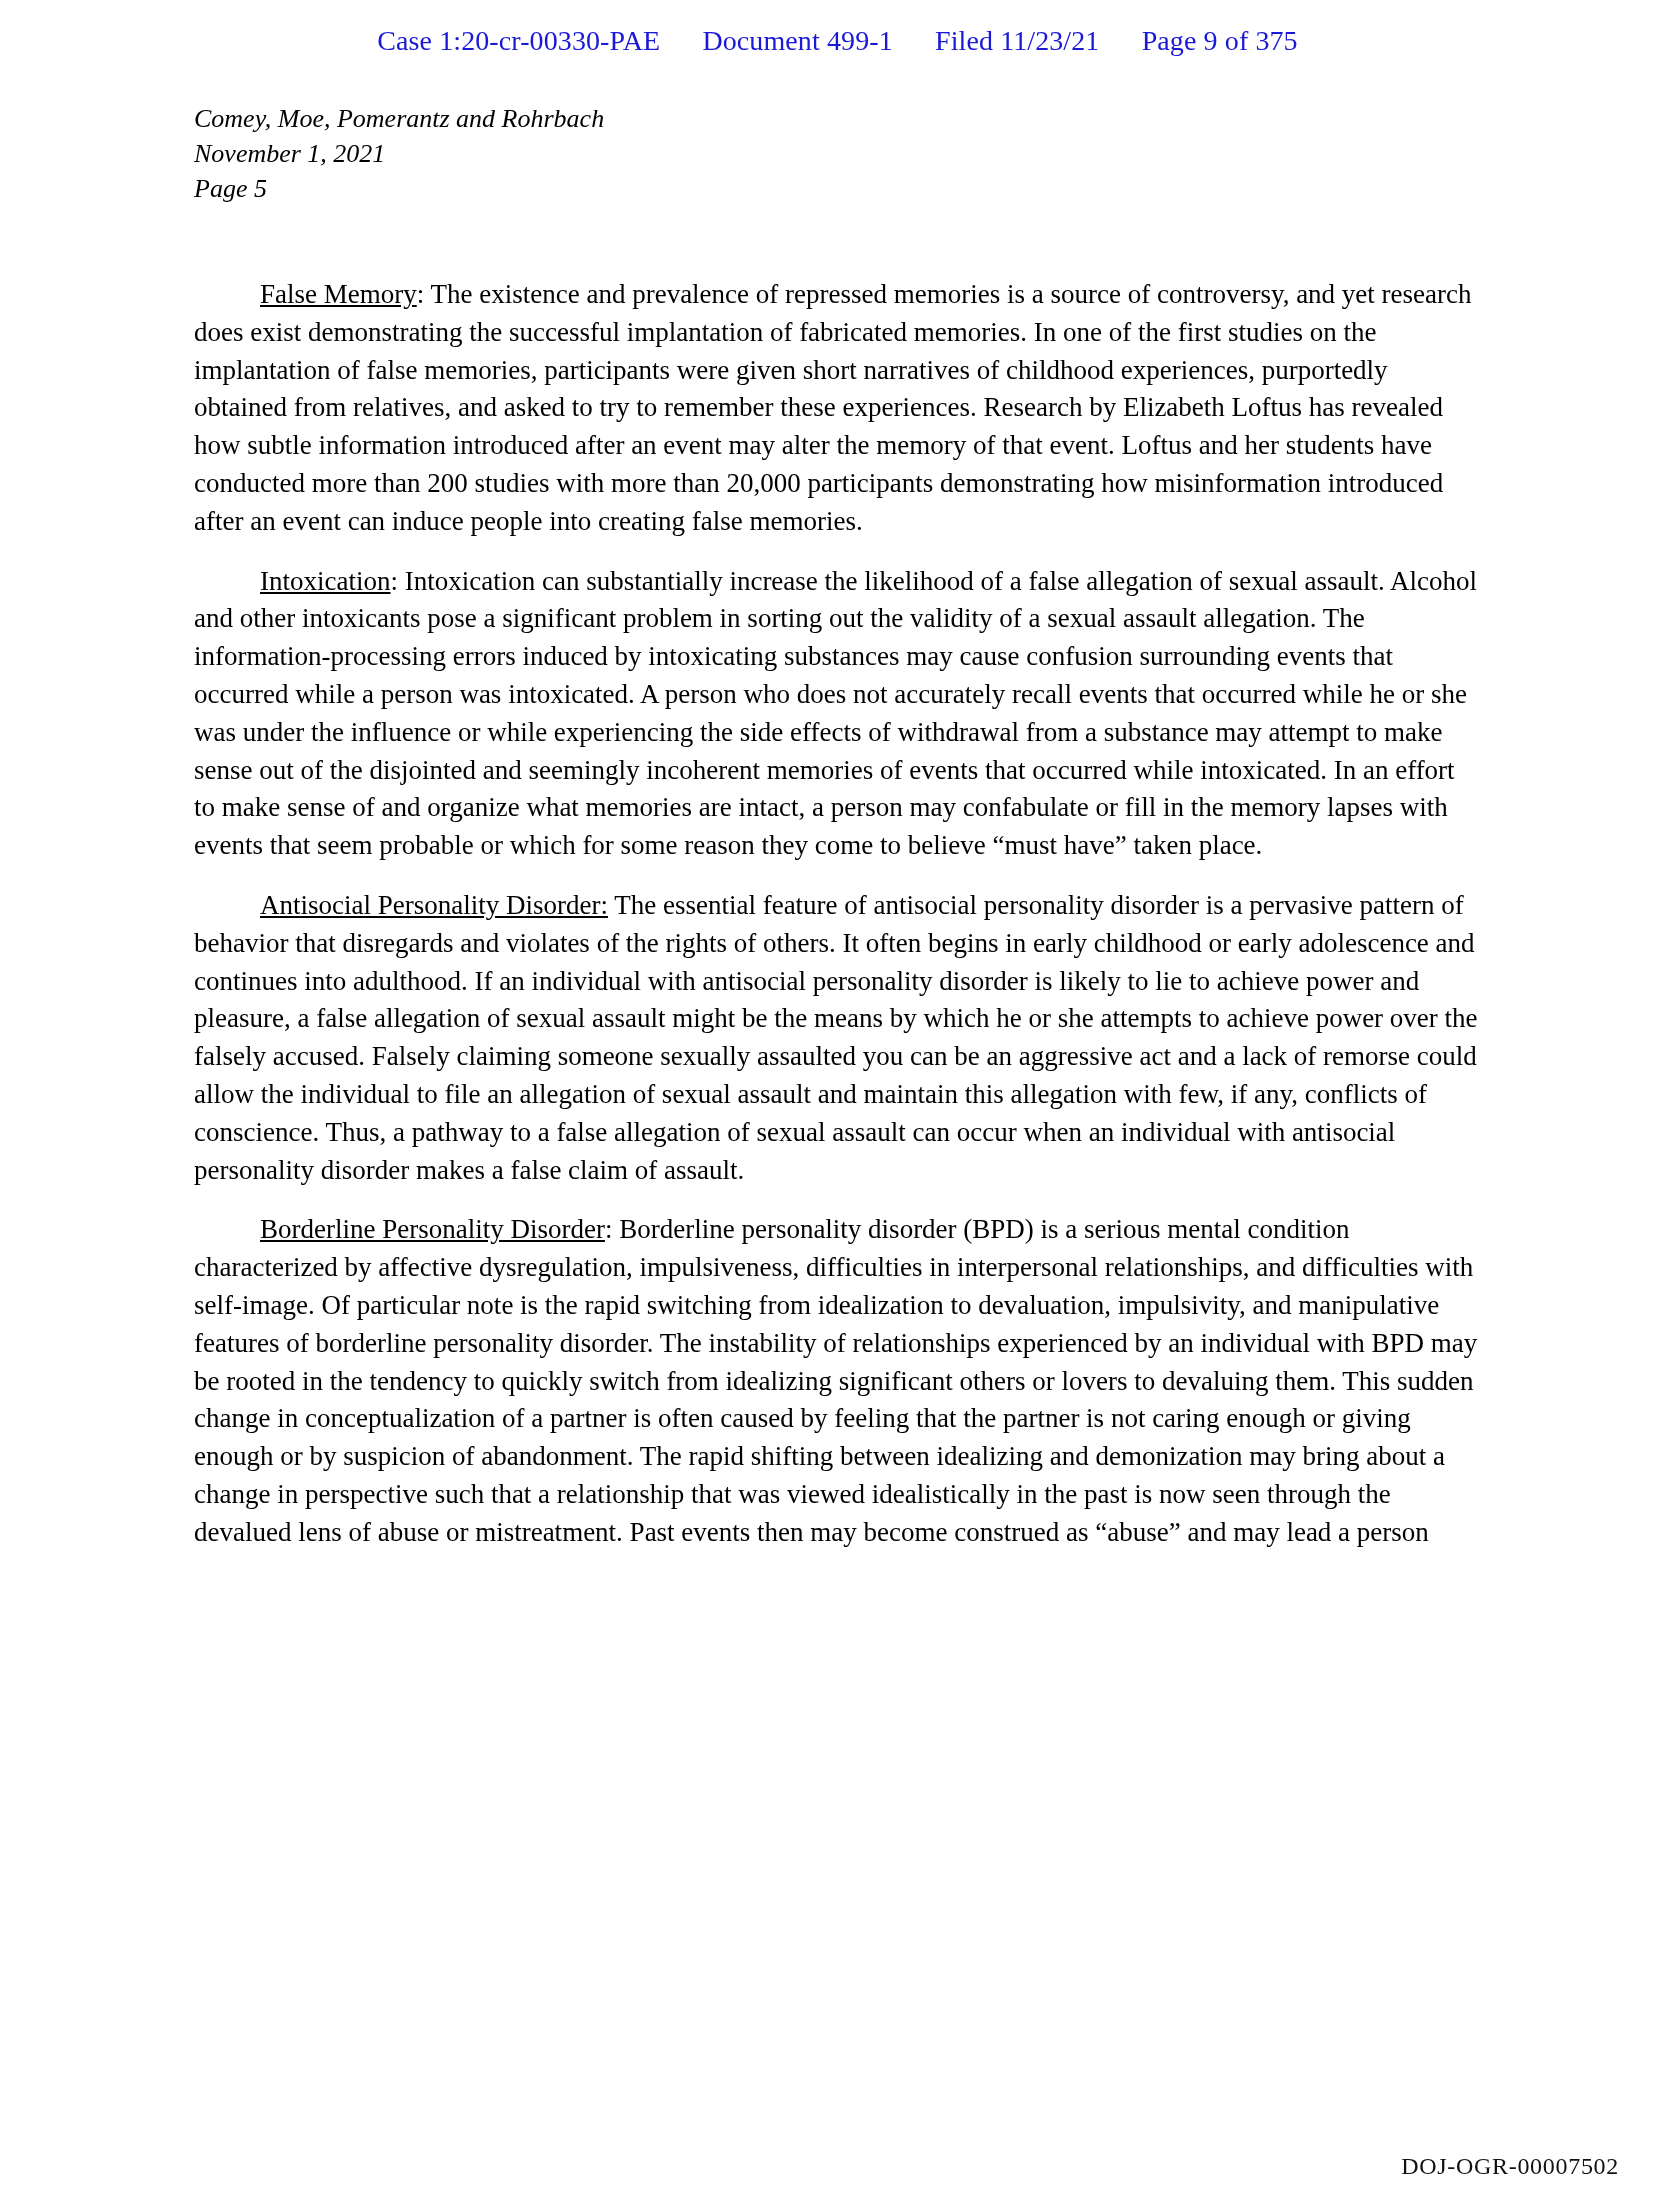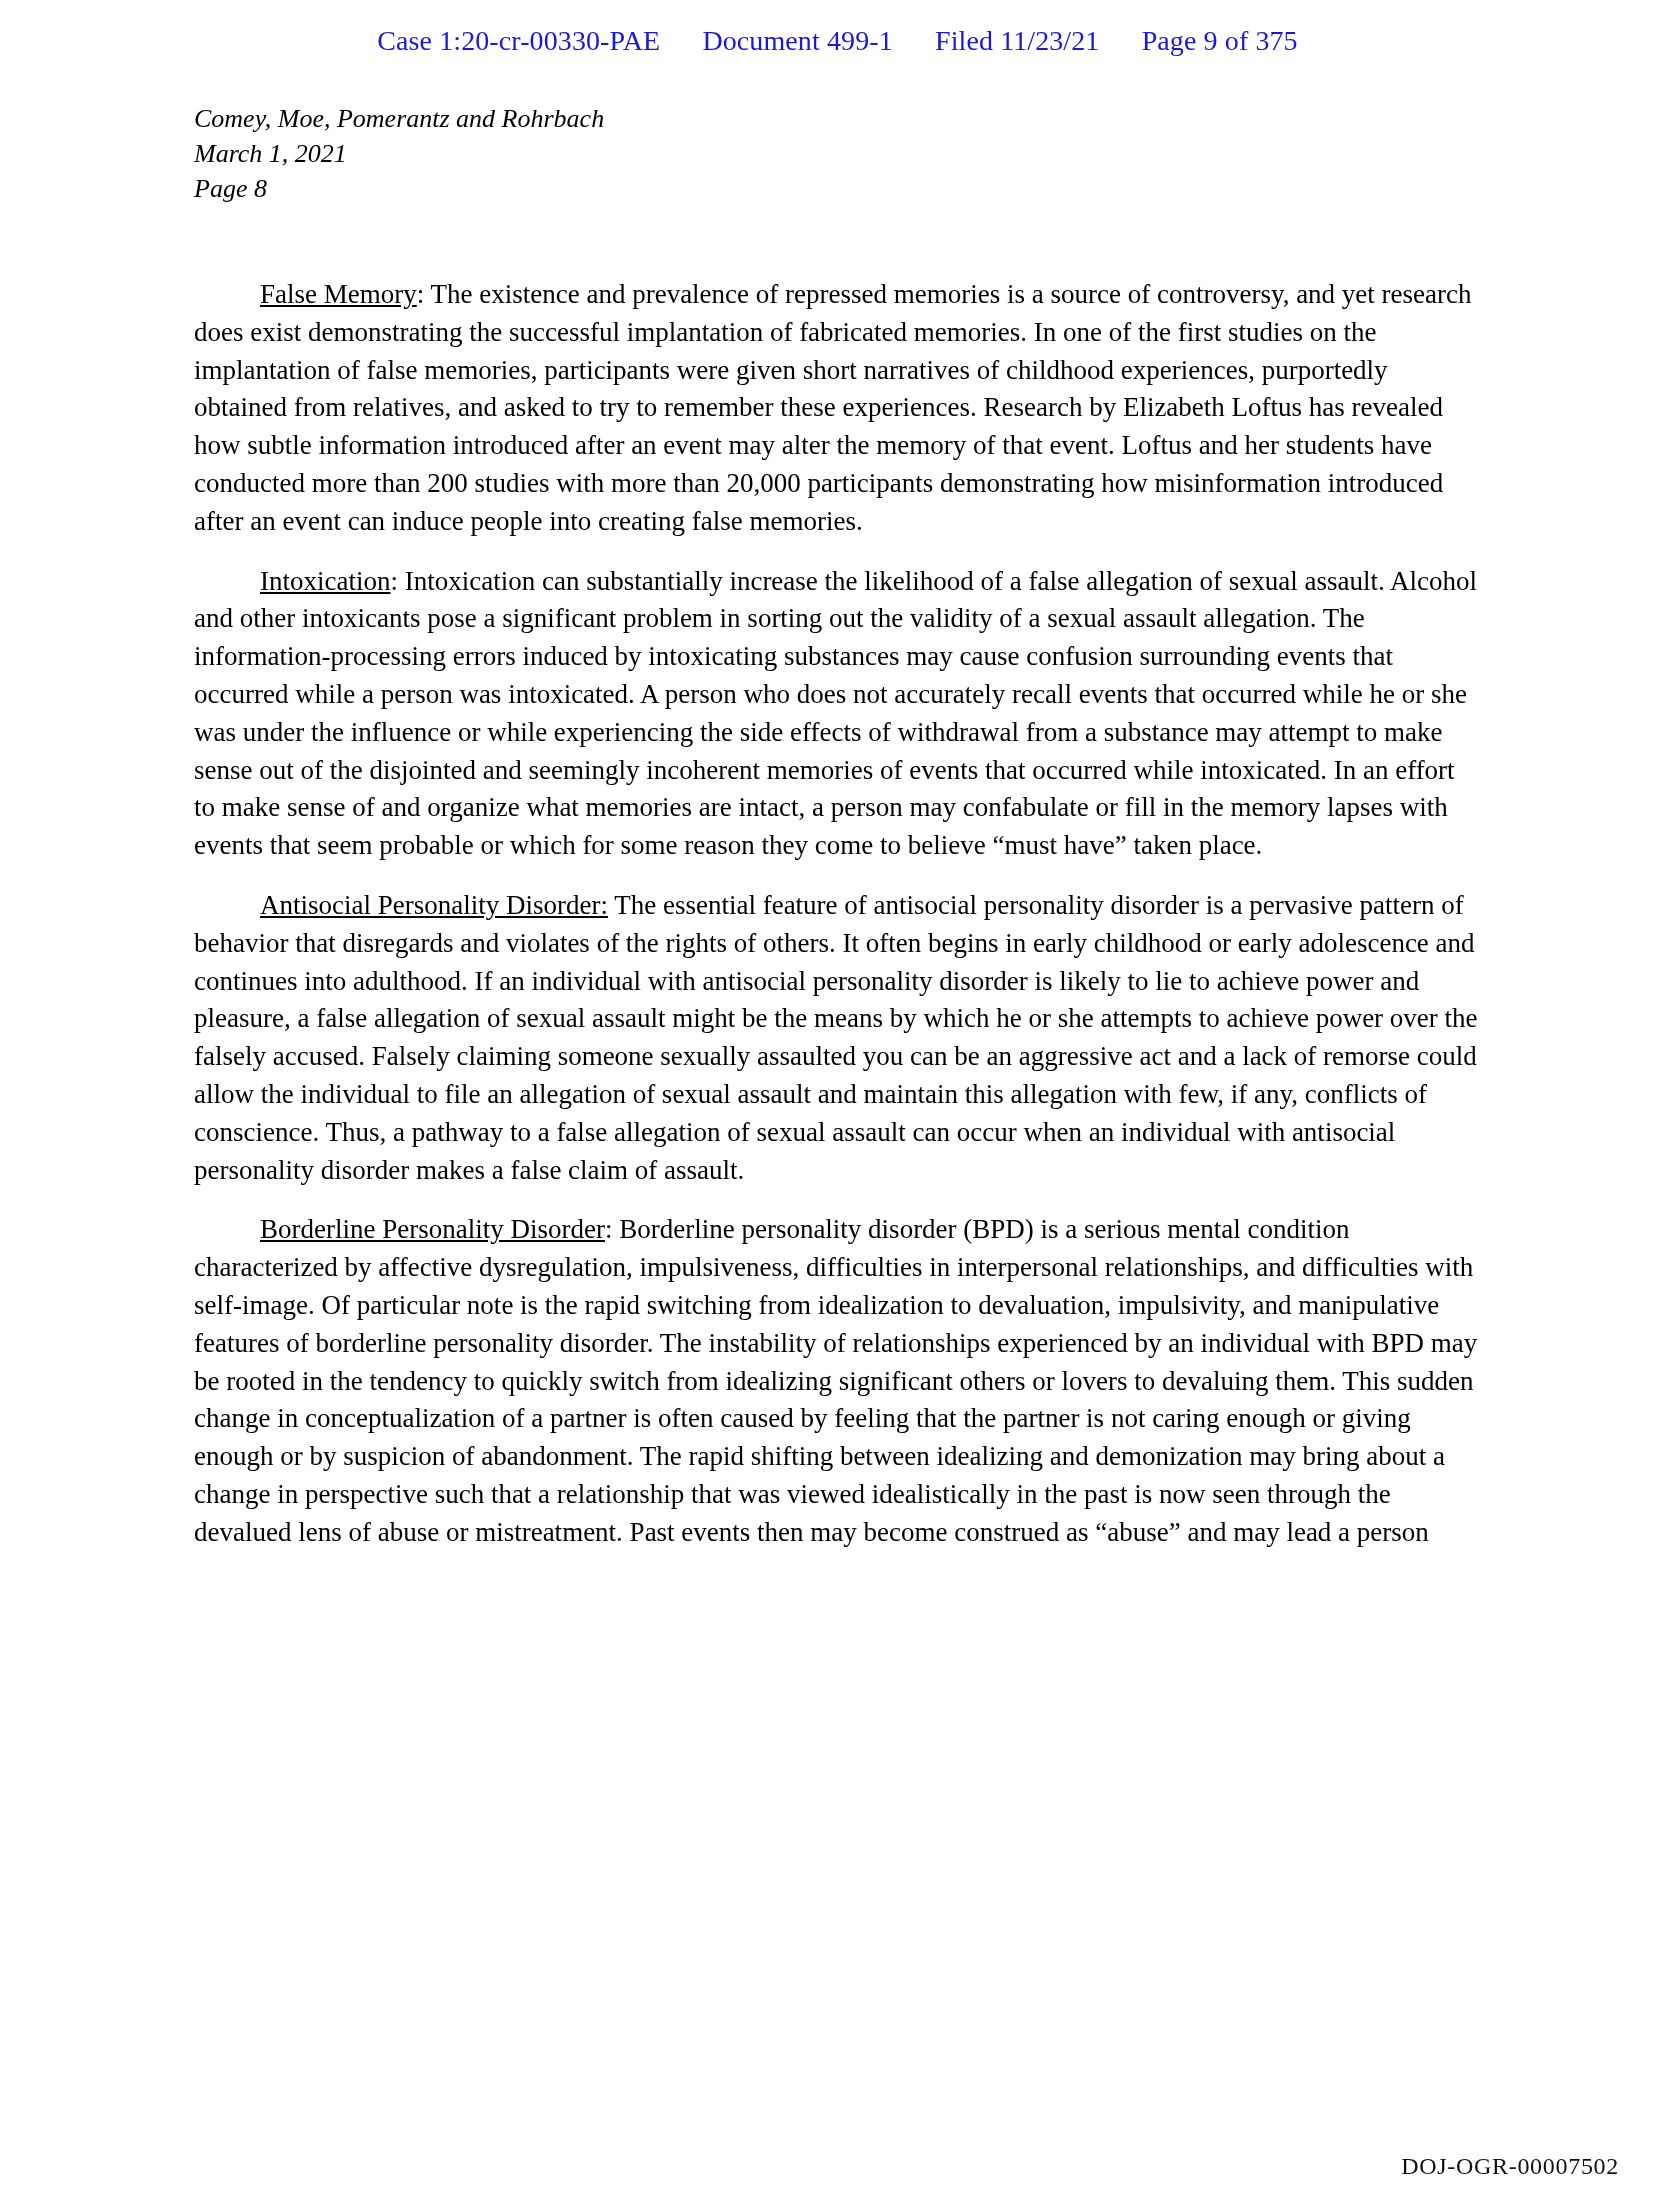--- a/index.html
+++ b/index.html
@@ -95,22 +95,22 @@
     <span class="gap"></span>
     <span class="seg">Document 499-1</span>
     <span class="gap"></span>
     <span class="seg">Filed 11/23/21</span>
     <span class="gap"></span>
     <span class="seg">Page 9 of 375</span>
   </div>
 
   <div class="letterhead">
     <div>Comey, Moe, Pomerantz and Rohrbach</div>
-    <div>March 1, 2021</div>
-    <div>Page 8</div>
+    <div>November 1, 2021</div>
+    <div>Page 5</div>
   </div>
 
   <div class="body-text">
 
 
     <p class="indent">
       <span class="u">False Memory</span><span>: The existence and prevalence of repressed memories is a source of controversy, and yet research does exist demonstrating the successful implantation of fabricated memories. In one of the first studies on the implantation of false memories, participants were given short narratives of childhood experiences, purportedly obtained from relatives, and asked to try to remember these experiences. Research by Elizabeth Loftus has revealed how subtle information introduced after an event may alter the memory of that event. Loftus and her students have conducted more than 200 studies with more than 20,000 participants demonstrating how misinformation introduced after an event can induce people into creating false memories.</span>
     </p>
 
     <p class="indent">

